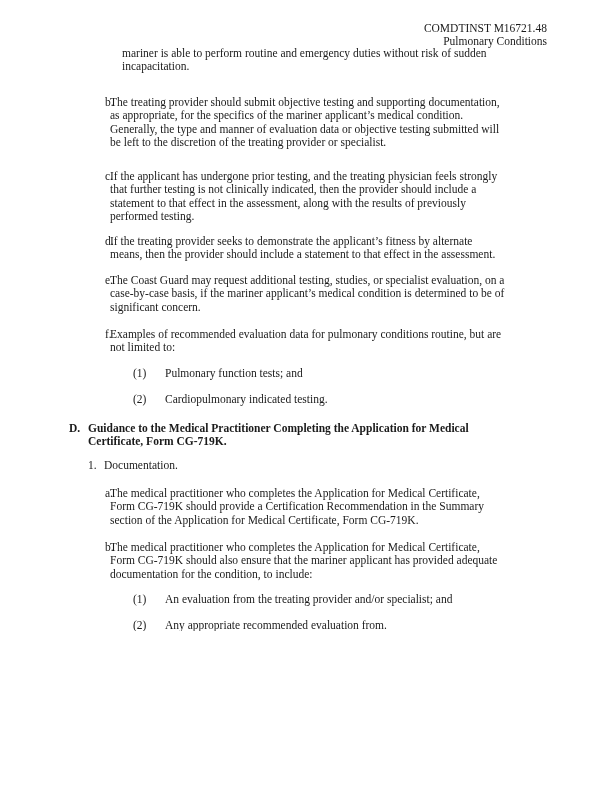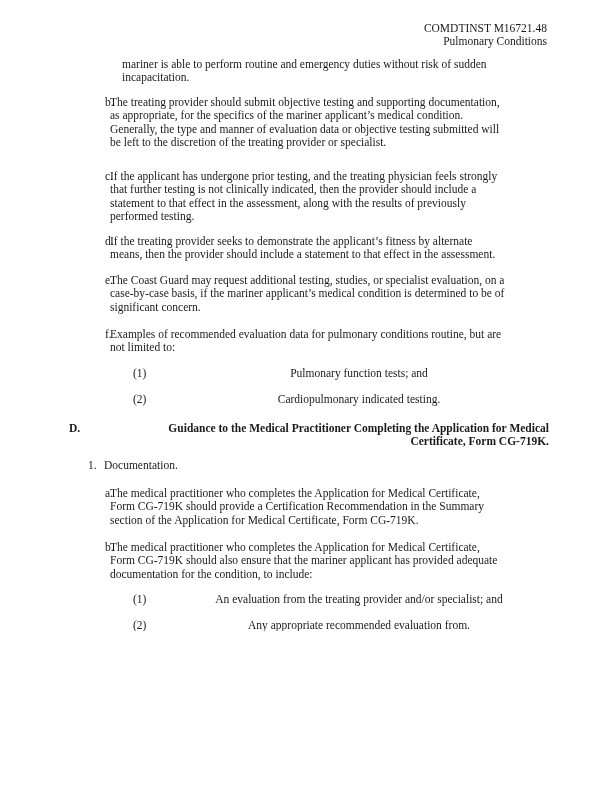--- a/index.html
+++ b/index.html
@@ -15,26 +15,26 @@
   }
   .abs{position:absolute;}
   .pre{white-space:pre-line;}
   #header{top:22px;right:69px;text-align:right;}
   .item{position:absolute;}
   .item .marker{position:absolute;left:0;top:0;}
   .item .itext{white-space:pre-line;}
   .lvl-letter{left:105px;width:446px;}
   .lvl-letter .itext{margin-left:5px;}
   .lvl-paren{left:133px;width:420px;}
-  .lvl-paren .itext{margin-left:32px;text-align:center;}
+  .lvl-paren .itext{margin-left:32px;}
   .lvl-upper{left:69px;width:480px;font-weight:bold;}
-  .lvl-upper .itext{margin-left:19px;text-align:right;}
+  .lvl-upper .itext{margin-left:19px;}
   .lvl-num{left:88px;width:460px;}
   .lvl-num .itext{margin-left:16px;}
-  #intro{top:58px;left:122px;width:430px;}
+  #intro{top:47px;left:122px;width:430px;}
   #pageno{top:722px;left:0;width:616px;text-align:center;z-index:1;padding-left:36px;}
   #bottom-bar{
     top:777px;left:0;width:616px;height:4px;
     background:#cccccc;border-top:1px solid #707070;z-index:2;
   }
   #watermark{top:690px;left:0;width:616px;height:97px;z-index:3;pointer-events:none;}
 </style>
 </head>
 <body>
 

